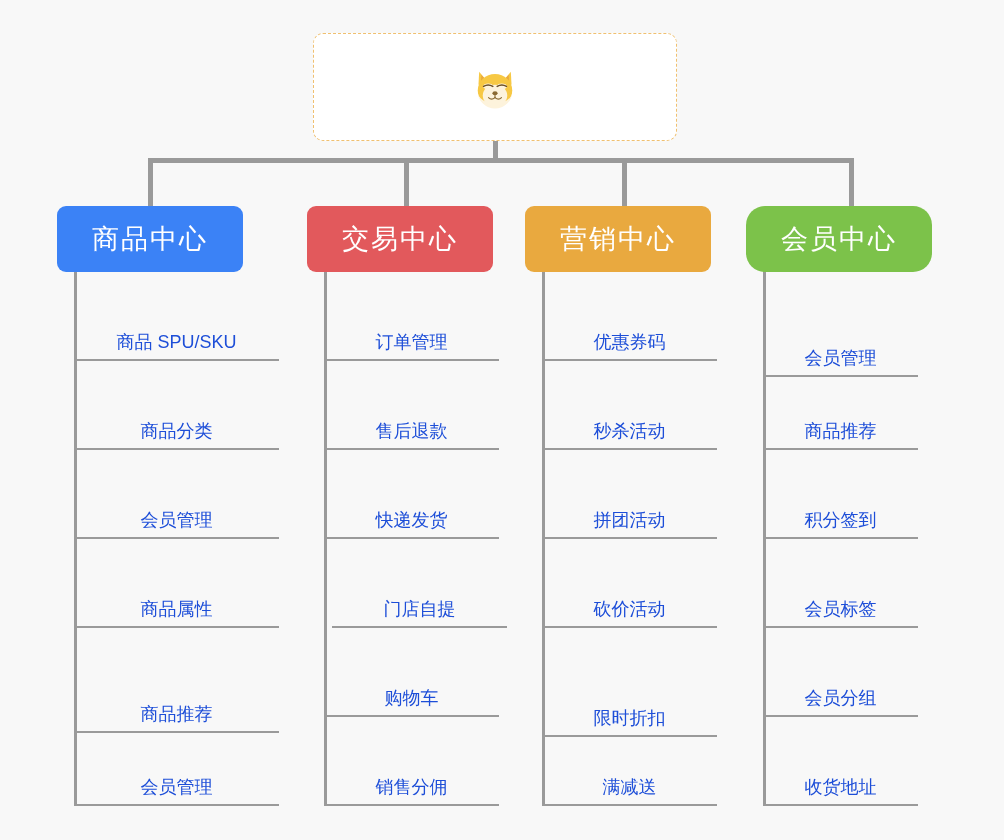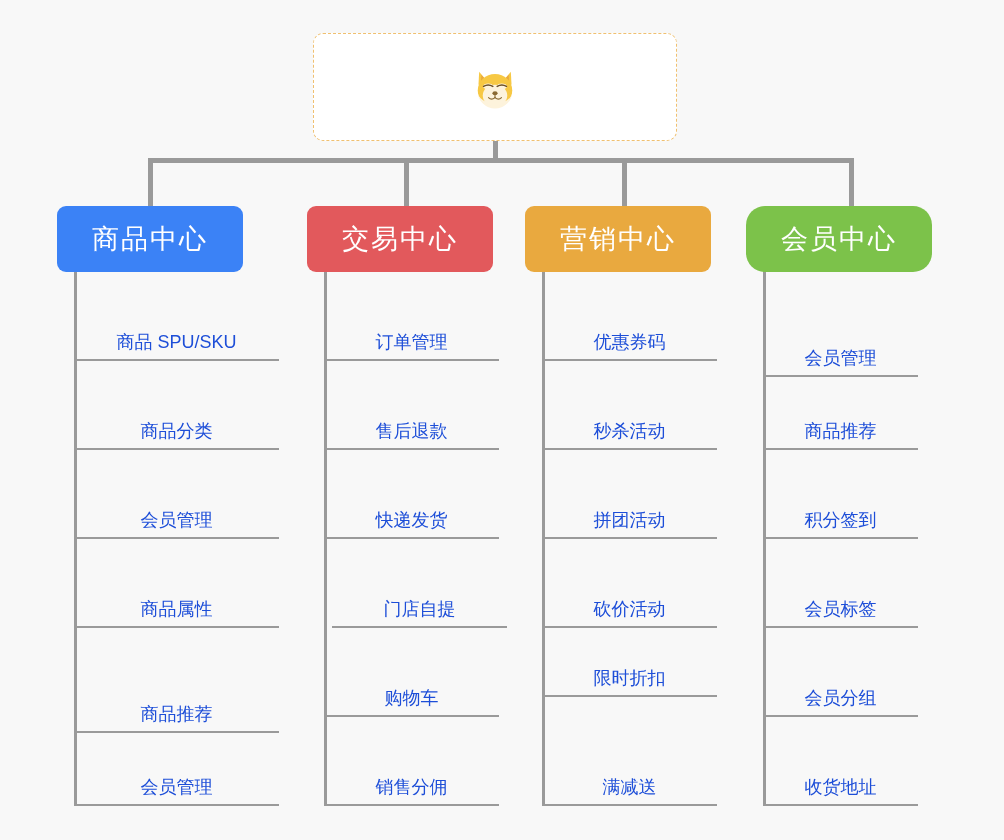--- a/index.html
+++ b/index.html
@@ -218,21 +218,21 @@
       </div>
       <div class="leaf-item" style="top: 89px; left: 0px; width: 175px; border-bottom-color: rgb(154, 154, 154);">
         <span class="leaf-label">秒杀活动</span>
       </div>
       <div class="leaf-item" style="top: 178px; left: 0px; width: 175px; border-bottom-color: rgb(154, 154, 154);">
         <span class="leaf-label">拼团活动</span>
       </div>
       <div class="leaf-item" style="top: 267px; left: 0px; width: 175px; border-bottom-color: rgb(154, 154, 154);">
         <span class="leaf-label">砍价活动</span>
       </div>
-      <div class="leaf-item" style="top: 336px; left: 0px; width: 175px; border-bottom-color: rgb(154, 154, 154);">
+      <div class="leaf-item" style="top: 376px; left: 0px; width: 175px; border-bottom-color: rgb(154, 154, 154);">
         <span class="leaf-label">限时折扣</span>
       </div>
       <div class="leaf-item" style="top: 445px; left: 0px; width: 175px; border-bottom-color: rgb(154, 154, 154);">
         <span class="leaf-label">满减送</span>
       </div>
     </div>
   <div class="leaf-col" id="leaf-col-3" style="left:763px">
       <div class="leaf-trunk" style="height: 534px; background: rgb(154, 154, 154);"></div>
       <div class="leaf-item" style="top: 16px; left: 0px; width: 155px; border-bottom-color: rgb(154, 154, 154);">
         <span class="leaf-label">会员管理</span>

